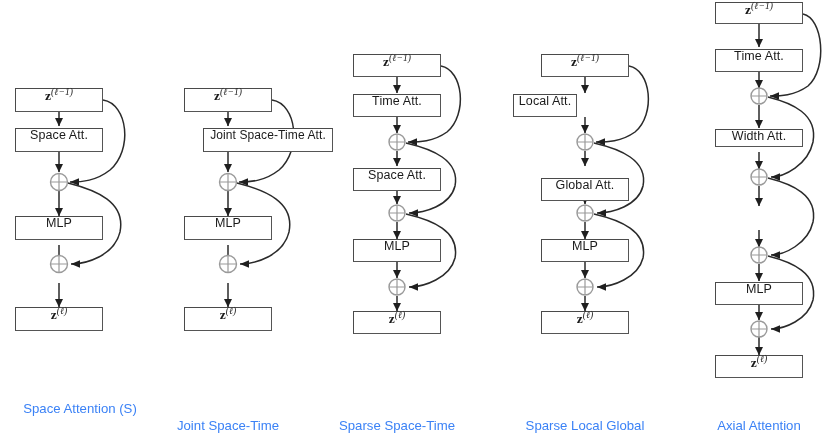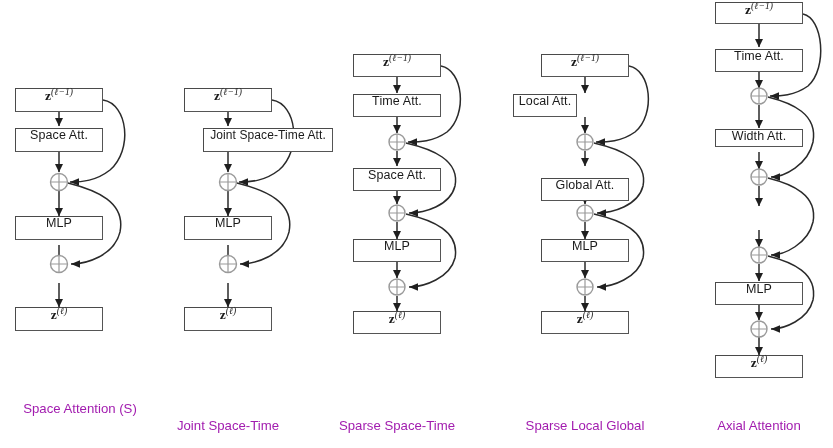--- a/index.html
+++ b/index.html
@@ -29,21 +29,21 @@
   .node .mathz sup{
     font-weight:normal;font-style:italic;font-size:9.5px;
     vertical-align:super;line-height:0;
   }
 
   .caption{
     position:absolute;
     text-align:center;
     font-size:13.2px;
     line-height:1.32;
-    color:#a21caf;
+    color:#3b82f6;
     white-space:pre-line;
   }
 </style>
 </head>
 <body>
 
 <div id="canvas">
 
   <svg id="wires" viewBox="0 0 833 448" xmlns="http://www.w3.org/2000/svg">
     <defs>

